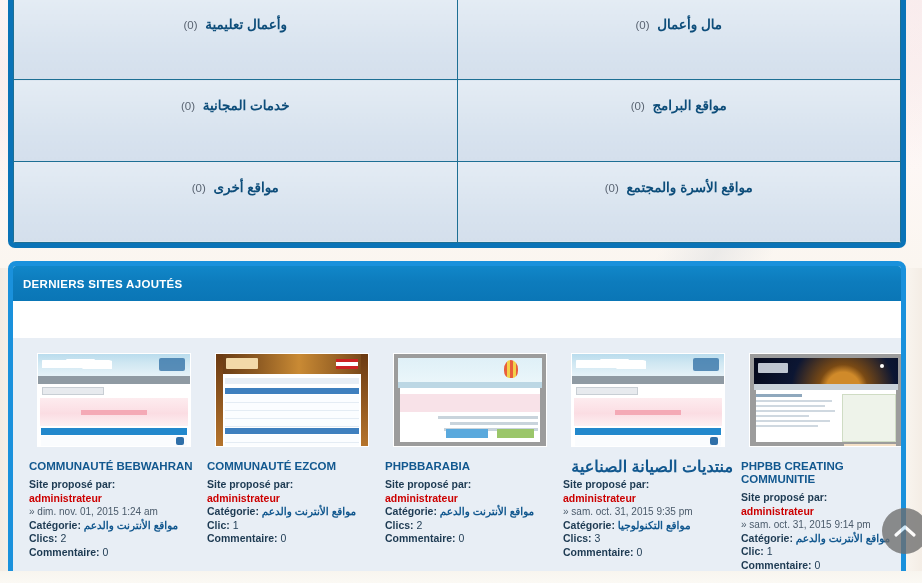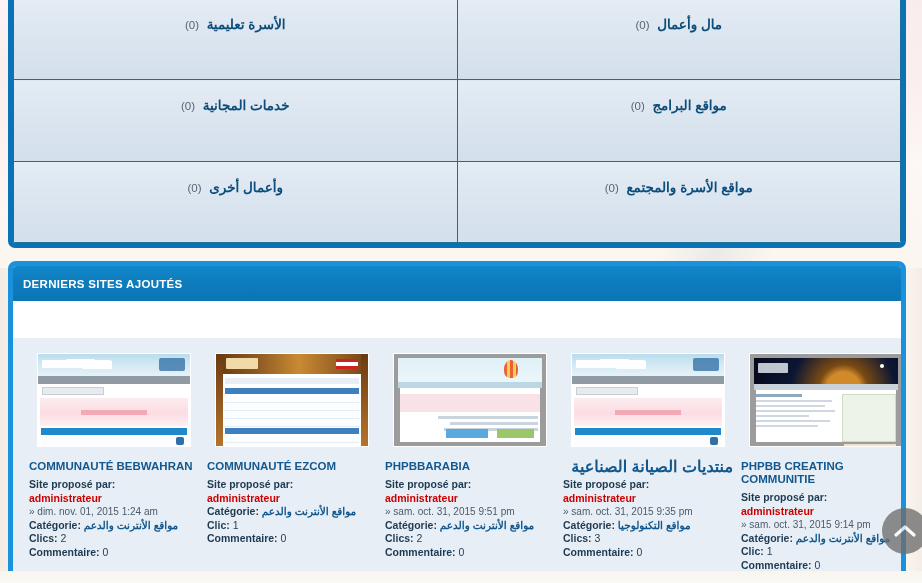--- a/index.html
+++ b/index.html
@@ -270,21 +270,21 @@
 <div class="page-bg"></div>
 <div class="bg-swoosh"></div>
 <div class="bg-swoosh2"></div>
 
 <div class="cat-panel">
   <table class="cat-table">
     <tbody>
         <tr>
       <td>
         <div class="cat-inner">
-          <span class="cat-link">الأسرة تعليمية</span>
+          <span class="cat-link">وأعمال تعليمية</span>
           <span class="cat-count">(0)</span>
         </div>
       </td>
       <td>
         <div class="cat-inner">
           <span class="cat-link">مال وأعمال</span>
           <span class="cat-count">(0)</span>
         </div>
       </td>
     </tr>
@@ -298,21 +298,21 @@
       <td>
         <div class="cat-inner">
           <span class="cat-link">مواقع البرامج</span>
           <span class="cat-count">(0)</span>
         </div>
       </td>
     </tr>
     <tr>
       <td>
         <div class="cat-inner">
-          <span class="cat-link">وأعمال أخرى</span>
+          <span class="cat-link">مواقع أخرى</span>
           <span class="cat-count">(0)</span>
         </div>
       </td>
       <td>
         <div class="cat-inner">
           <span class="cat-link">مواقع الأسرة والمجتمع</span>
           <span class="cat-count">(0)</span>
         </div>
       </td>
     </tr>
@@ -408,21 +408,20 @@
               <div class="tnC-txt" style="top:74px;width:62%"></div>
               <div class="tnC-btn1"></div>
                 <div class="tnC-btn2"></div>
             </div>
           </div>
         </div>
         <div class="site-title">PHPBBARABIA</div>
         <div class="meta">
           <div class="lbl">Site proposé par:</div>
           <div class="poster">administrateur</div>
-          <div class="date-line">» sam. oct. 31, 2015 9:51 pm</div>
           <div><span class="lbl">Catégorie:</span>
             <span class="ar">مواقع الأنترنت والدعم</span></div>
           <div><span class="lbl">Clics:</span>
             <span>2</span></div>
           <div><span class="lbl">Commentaire:</span>
             <span>0</span></div>
         </div>
       </div>
 
       <div class="ds-card">

